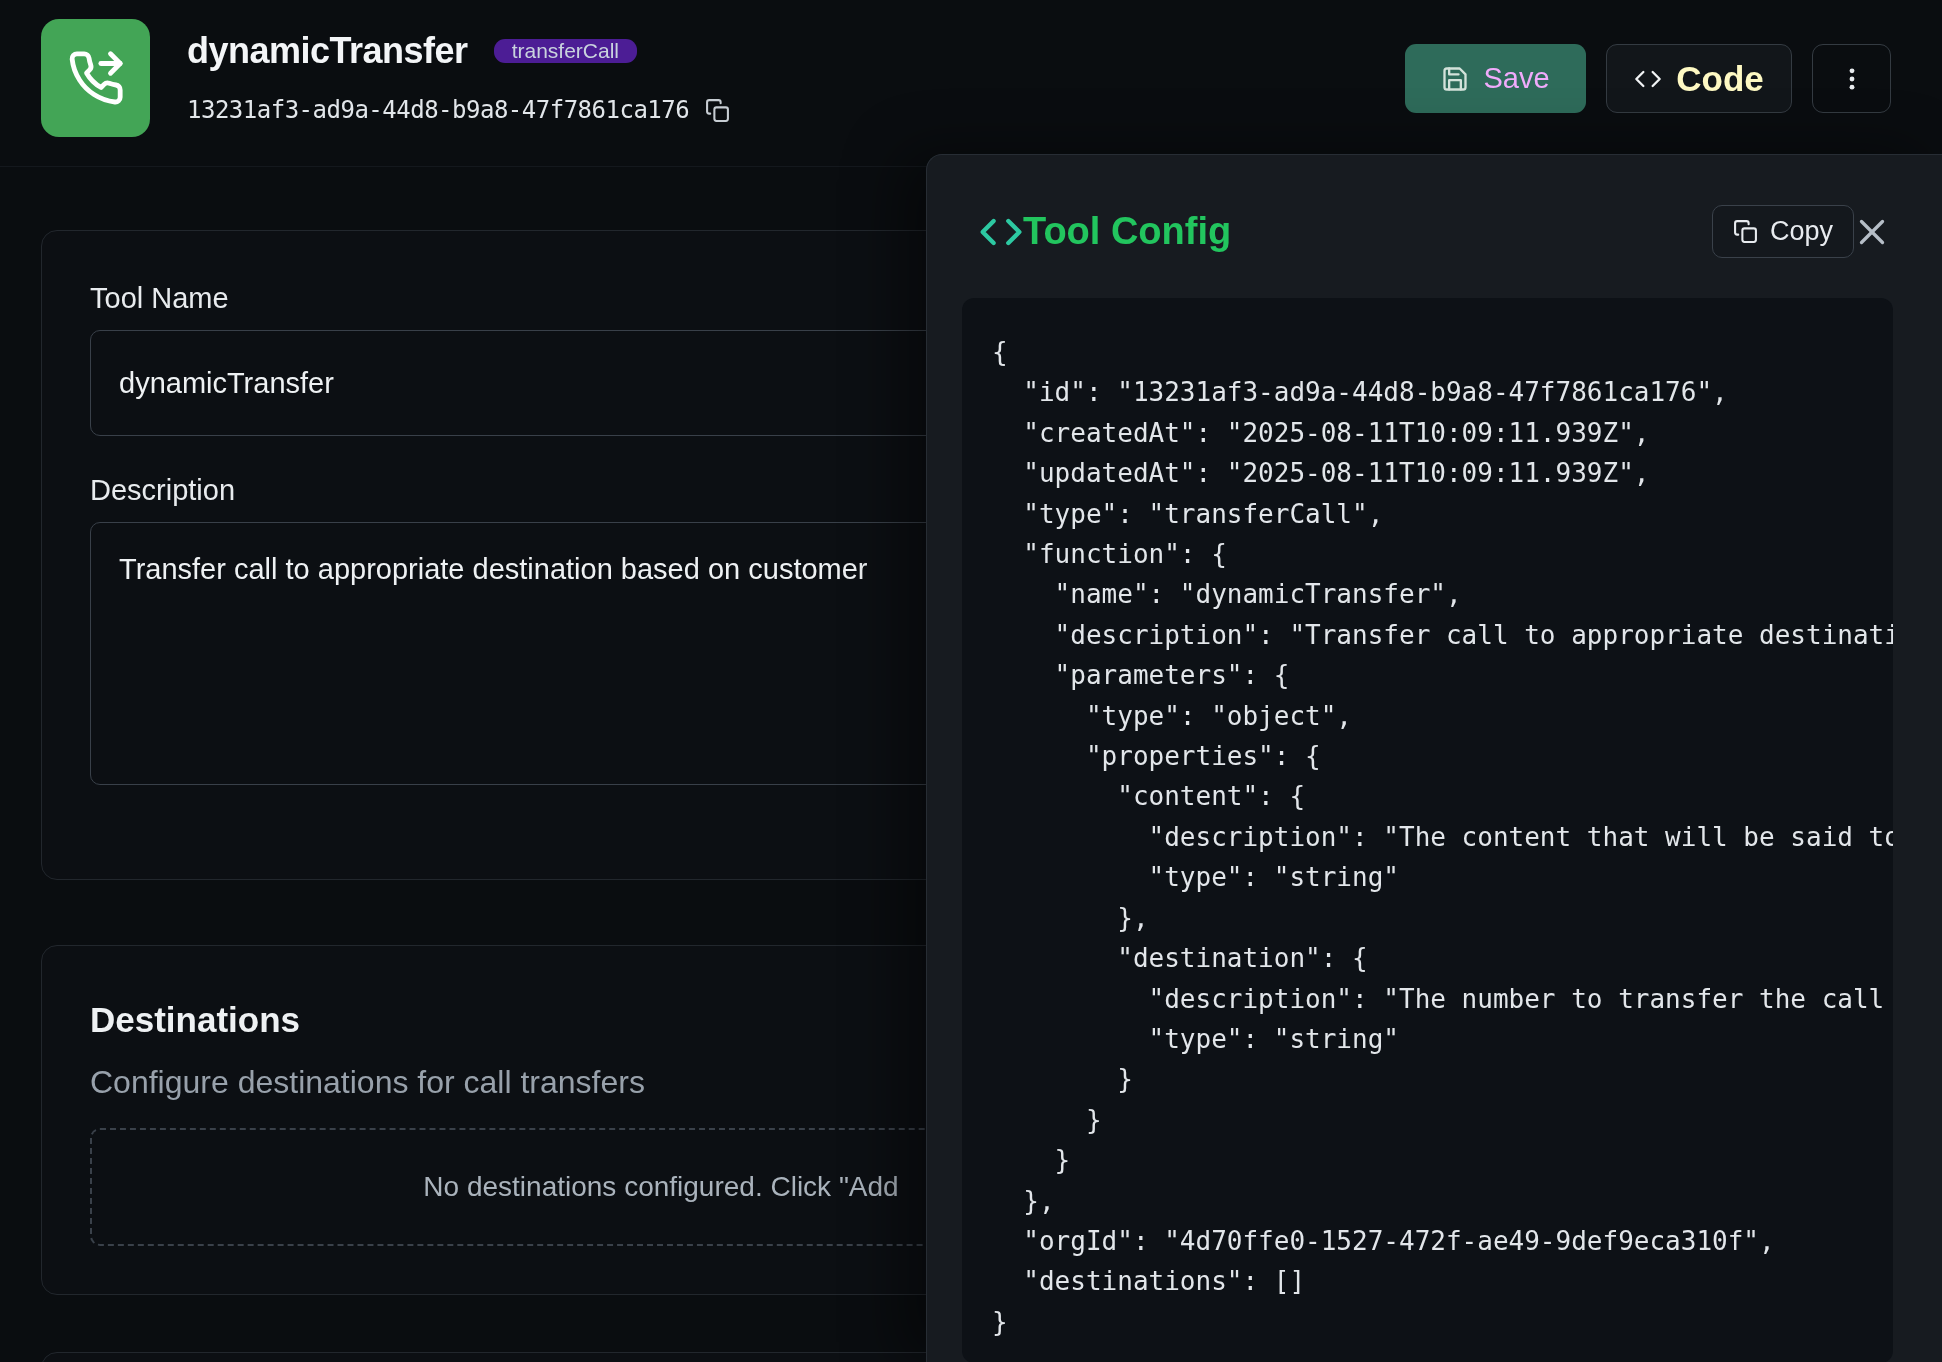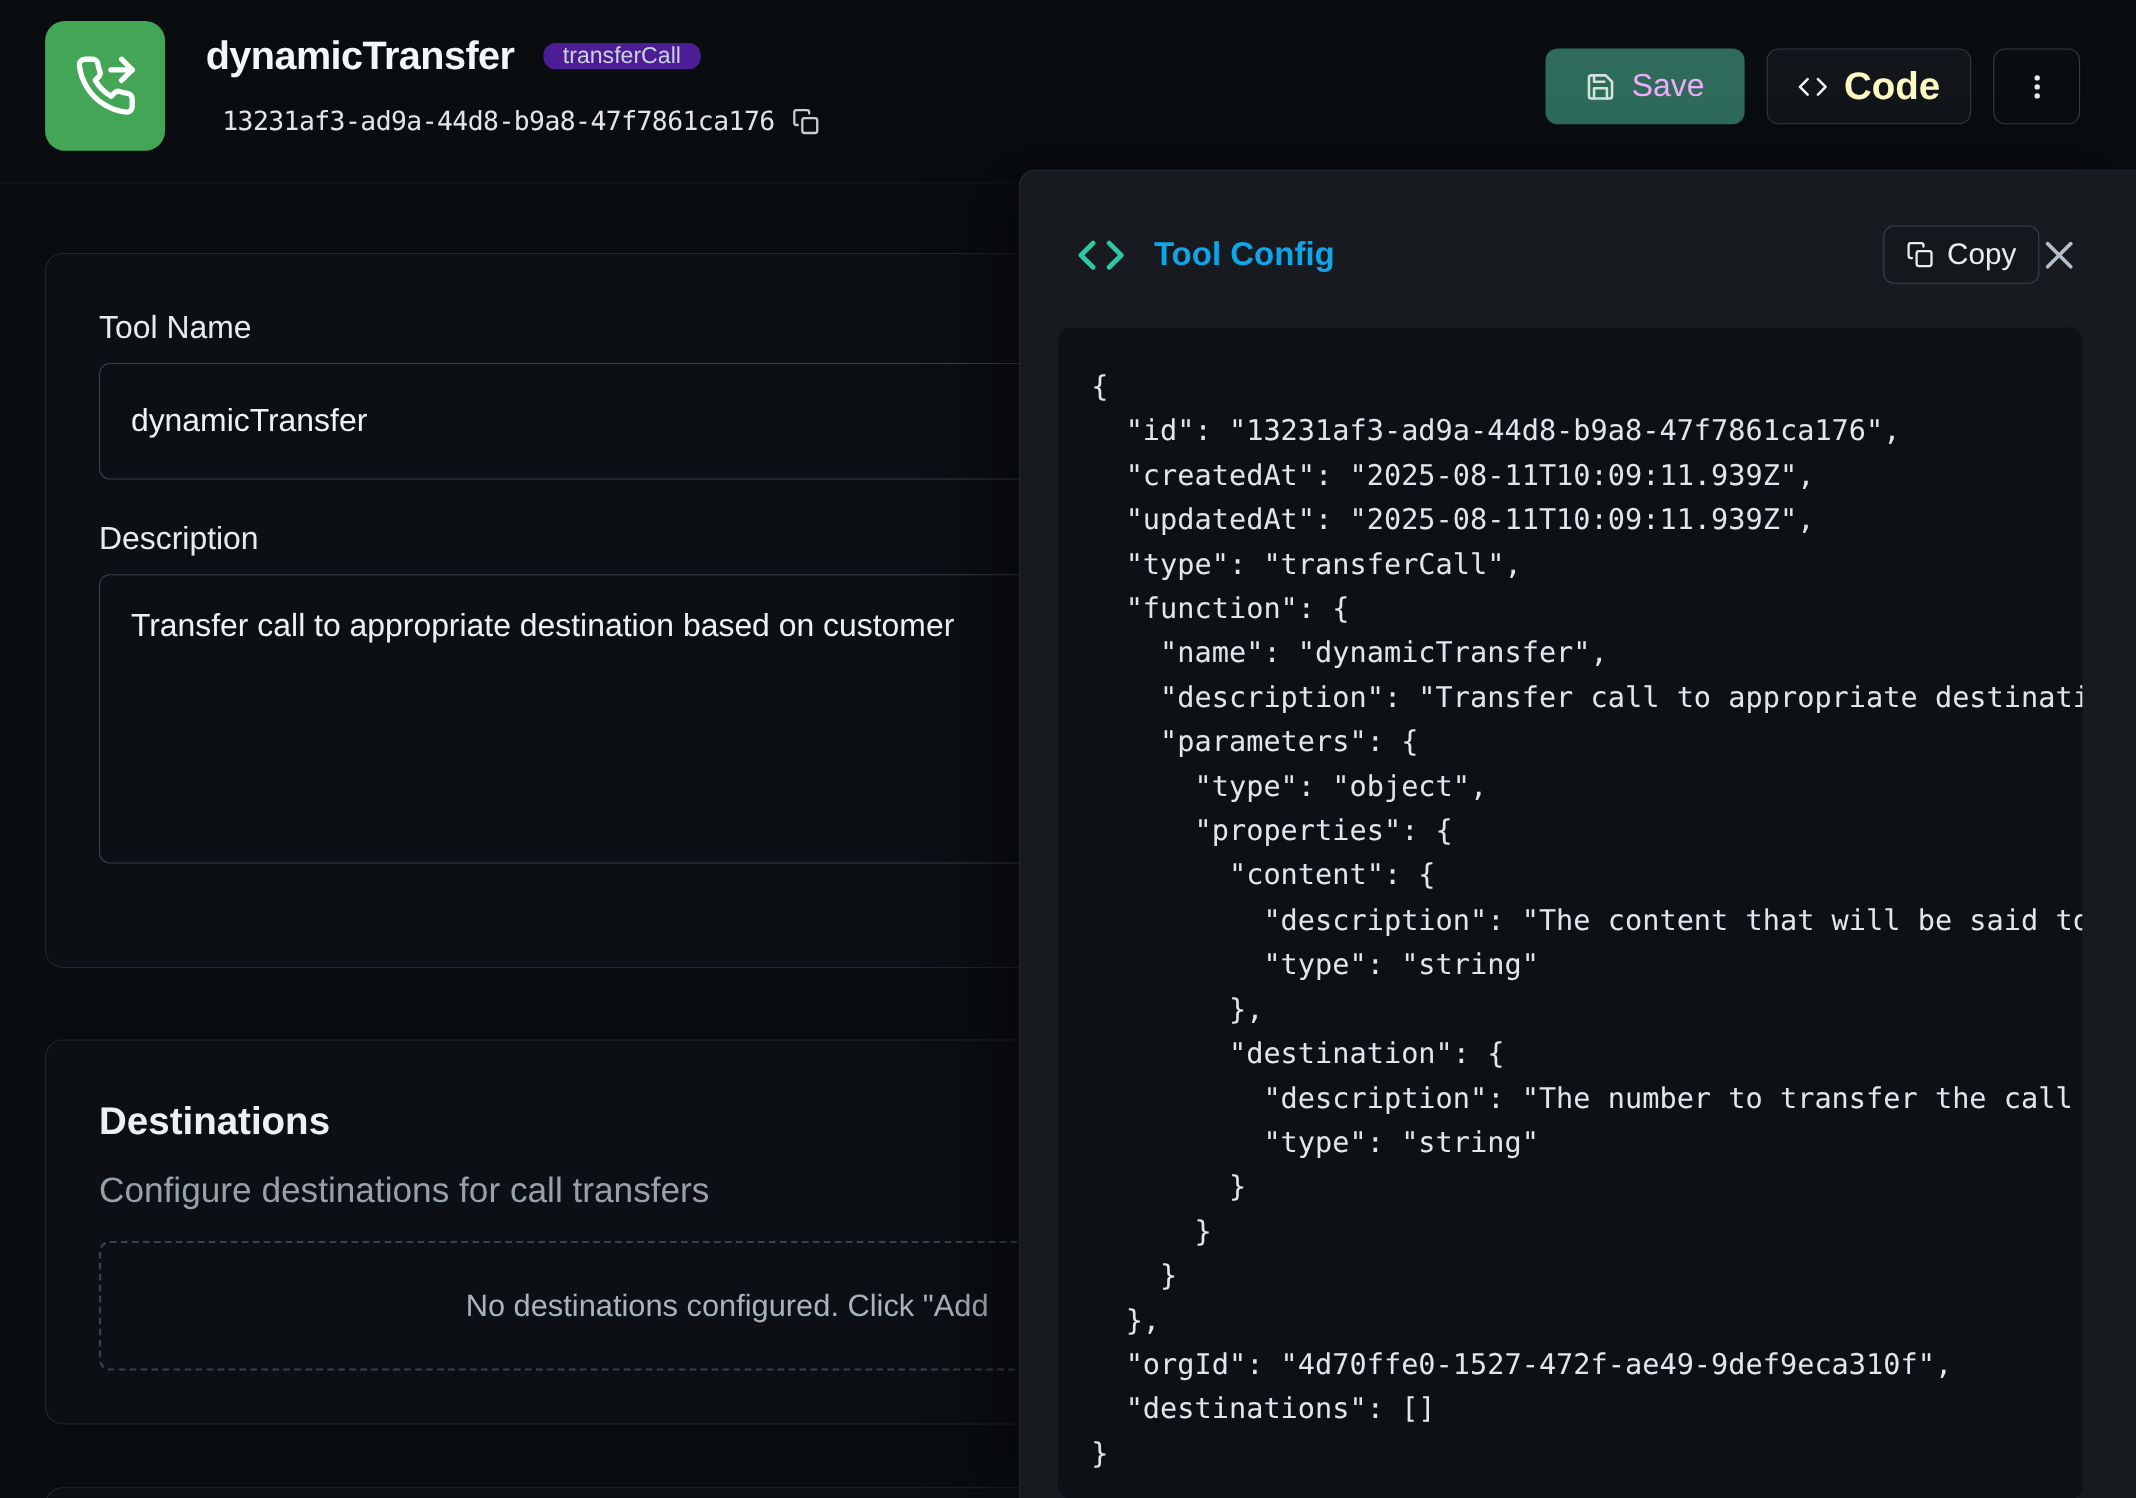--- a/index.html
+++ b/index.html
@@ -16,21 +16,21 @@
     border-radius:18px; background:var(--accent-green,#43a556);
     display:flex; align-items:center; justify-content:center;
   }
   .title-row { position:absolute; left:187px; top:30px; display:flex; align-items:center; gap:26px; }
   .page-title { font-size:36px; font-weight:700; color:#f3f5f7; letter-spacing:-0.5px; }
   .type-badge {
     background:#4c1d95; color:#c9d3de; font-size:21px; padding:0 18px;
     border-radius:11px; white-space:nowrap;
   }
   .id-row { position:absolute; left:187px; top:96px; display:flex; align-items:center; gap:16px; }
-  .tool-id { font-family:"DejaVu Sans Mono", monospace; font-size:24px; color:#e2e6ea; letter-spacing:-0.5px;margin-left:15px; }
+  .tool-id { font-family:"DejaVu Sans Mono", monospace; font-size:24px; color:#e2e6ea; letter-spacing:-0.5px; }
   .icon-btn-plain { background:none; border:none; cursor:pointer; display:flex; align-items:center; }
   .hdr-actions { position:absolute; right:51px; top:44px; display:flex; gap:20px; }
   .btn { display:flex; align-items:center; justify-content:center; gap:14px; border-radius:11px; cursor:pointer; border:none; font-family:inherit; }
   .btn-save { width:181px; height:69px; background:var(--save-bg,#2e6b5a); color:#f0abfc; font-size:29px; font-weight:500; }
   .btn-code { width:186px; height:69px; background:#12161a; border:1px solid #343b42; color:#fef9c3; font-size:35px; font-weight:600; }
   .btn-more { width:79px; height:69px; background:transparent; border:1px solid #343b42; color:#e8ebee; }
   
   .card { position:absolute; left:41px; width:1240px; background:#0c0f13; border:1px solid #22272d; border-radius:16px; }
   .card-1 { top:230px; height:650px; }
   .card-2 { top:945px; height:350px; }
@@ -51,21 +51,21 @@
     display:flex; align-items:center; justify-content:center;
     font-size:28px; color:#aab3bc; cursor:pointer;
   }
   
   .panel {
     position:absolute; left:926px; top:154px; width:1016px; height:1208px;
     background:#171b20; border-left:1px solid #272d34; border-top:1px solid #272d34;
     border-radius:16px 0 0 0; z-index:10; box-shadow:-24px 0 60px rgba(0,0,0,0.45);
   }
   .panel-head { position:absolute; left:52px; top:50px; right:52px; display:flex; align-items:center; }
-  .panel-title { font-size:30px; font-weight:700; color:#0ea5e9; margin-left:26px; }
+  .panel-title { font-size:38px; font-weight:700; color:#22c55e; }
   .panel-actions { margin-left:auto; display:flex; align-items:center; }
   .btn-copy {
     display:flex; align-items:center; gap:12px; height:53px; padding:0 20px;
     background:#14181d; border:1px solid #3a414a; border-radius:10px;
     color:#e8ebef; font-size:27px; cursor:pointer; font-family:inherit;
   }
   .close-x { cursor:pointer; display:flex; align-items:center; }
   .code-block {
     position:absolute; left:35px; top:143px; width:931px; height:1065px;
     background:#0d1116; border-radius:12px; overflow:hidden;

